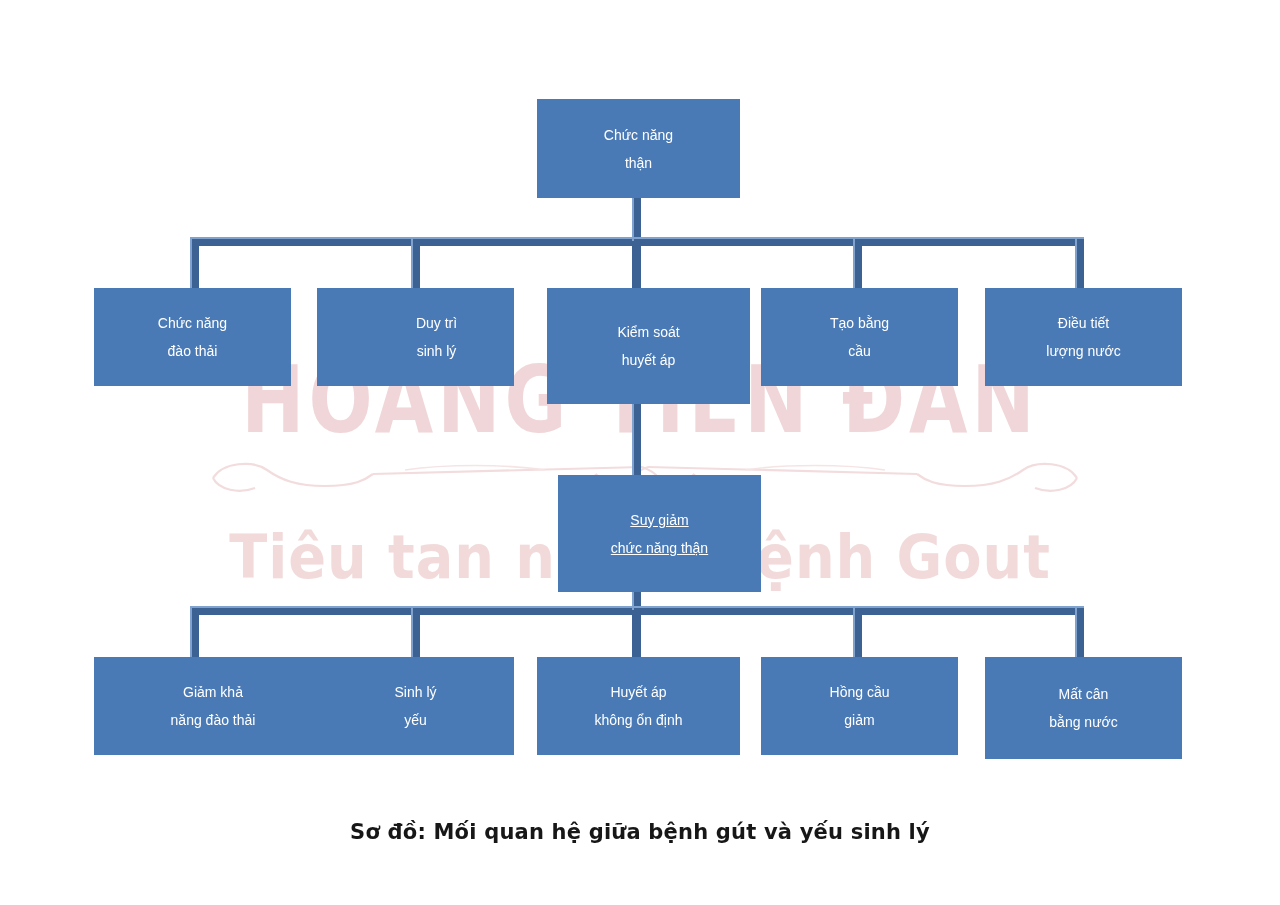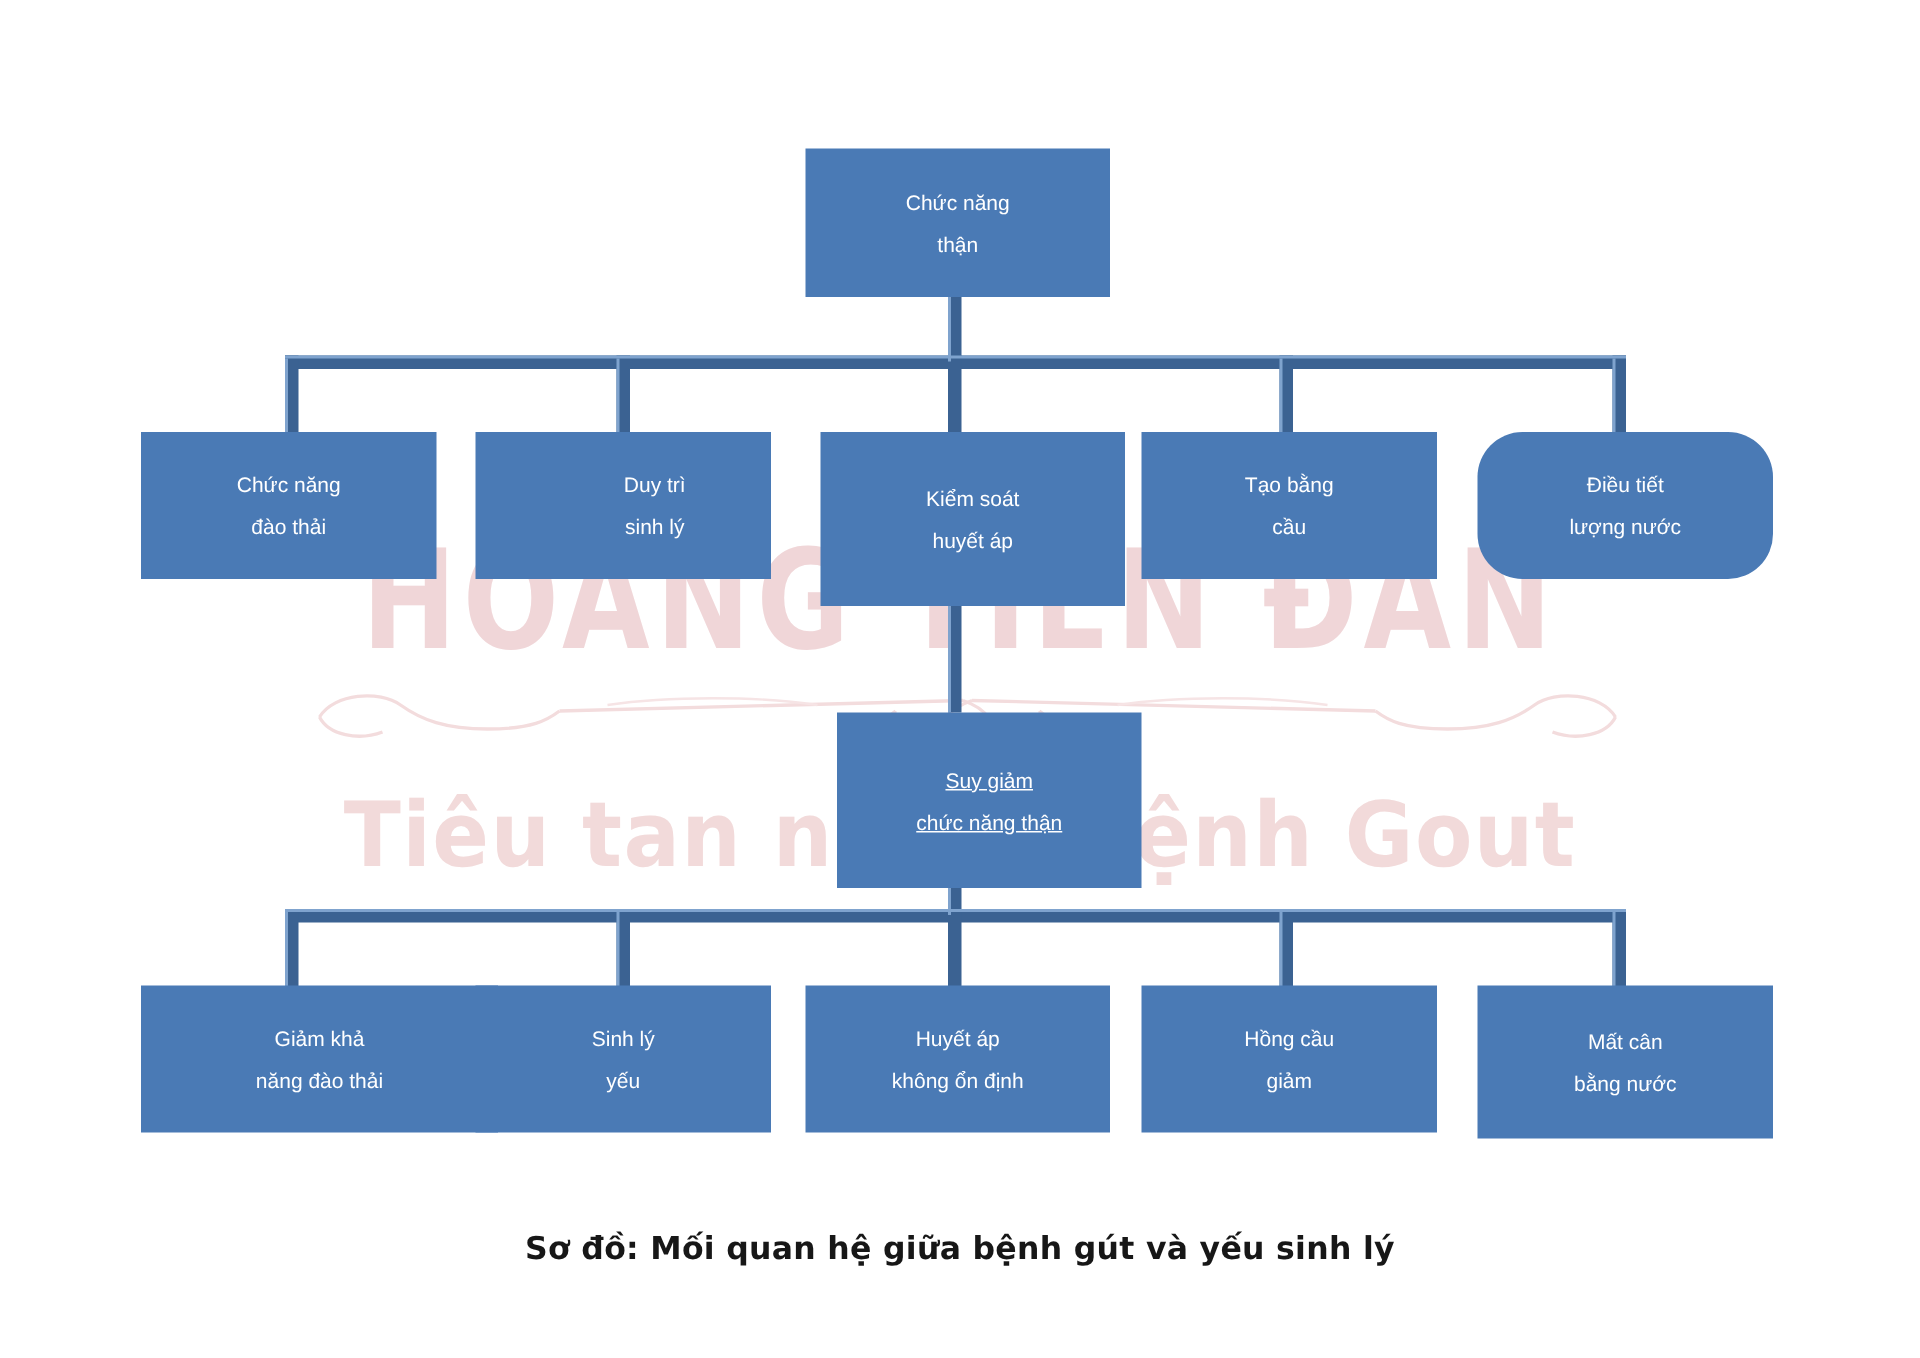--- a/index.html
+++ b/index.html
@@ -201,21 +201,21 @@
 
     <div class="node" style="left:317px; top:288px; width:197px; height:98px;padding-left:48px;">Duy trì
 sinh lý</div>
 
     <div class="node" style="left:537px; top:288px; width:203px; height:116px;margin-left:10px;">Kiểm soát
 huyết áp</div>
 
     <div class="node" style="left:761px; top:288px; width:197px; height:98px;">Tạo bằng
 cầu</div>
 
-    <div class="node" style="left:985px; top:288px; width:197px; height:98px;border-radius:30px;">Điều tiết
+    <div class="node" style="left:985px; top:288px; width:197px; height:98px;">Điều tiết
 lượng nước</div>
 
     <div class="node" style="left:558px; top:475px; width:203px; height:117px;text-decoration:underline;">Suy giảm
 chức năng thận</div>
 
     <div class="node" style="left:94px; top:657px; width:238px; height:98px;">Giảm khả
 năng đào thải</div>
 
     <div class="node" style="left:317px; top:657px; width:197px; height:98px;">Sinh lý
 yếu</div>

